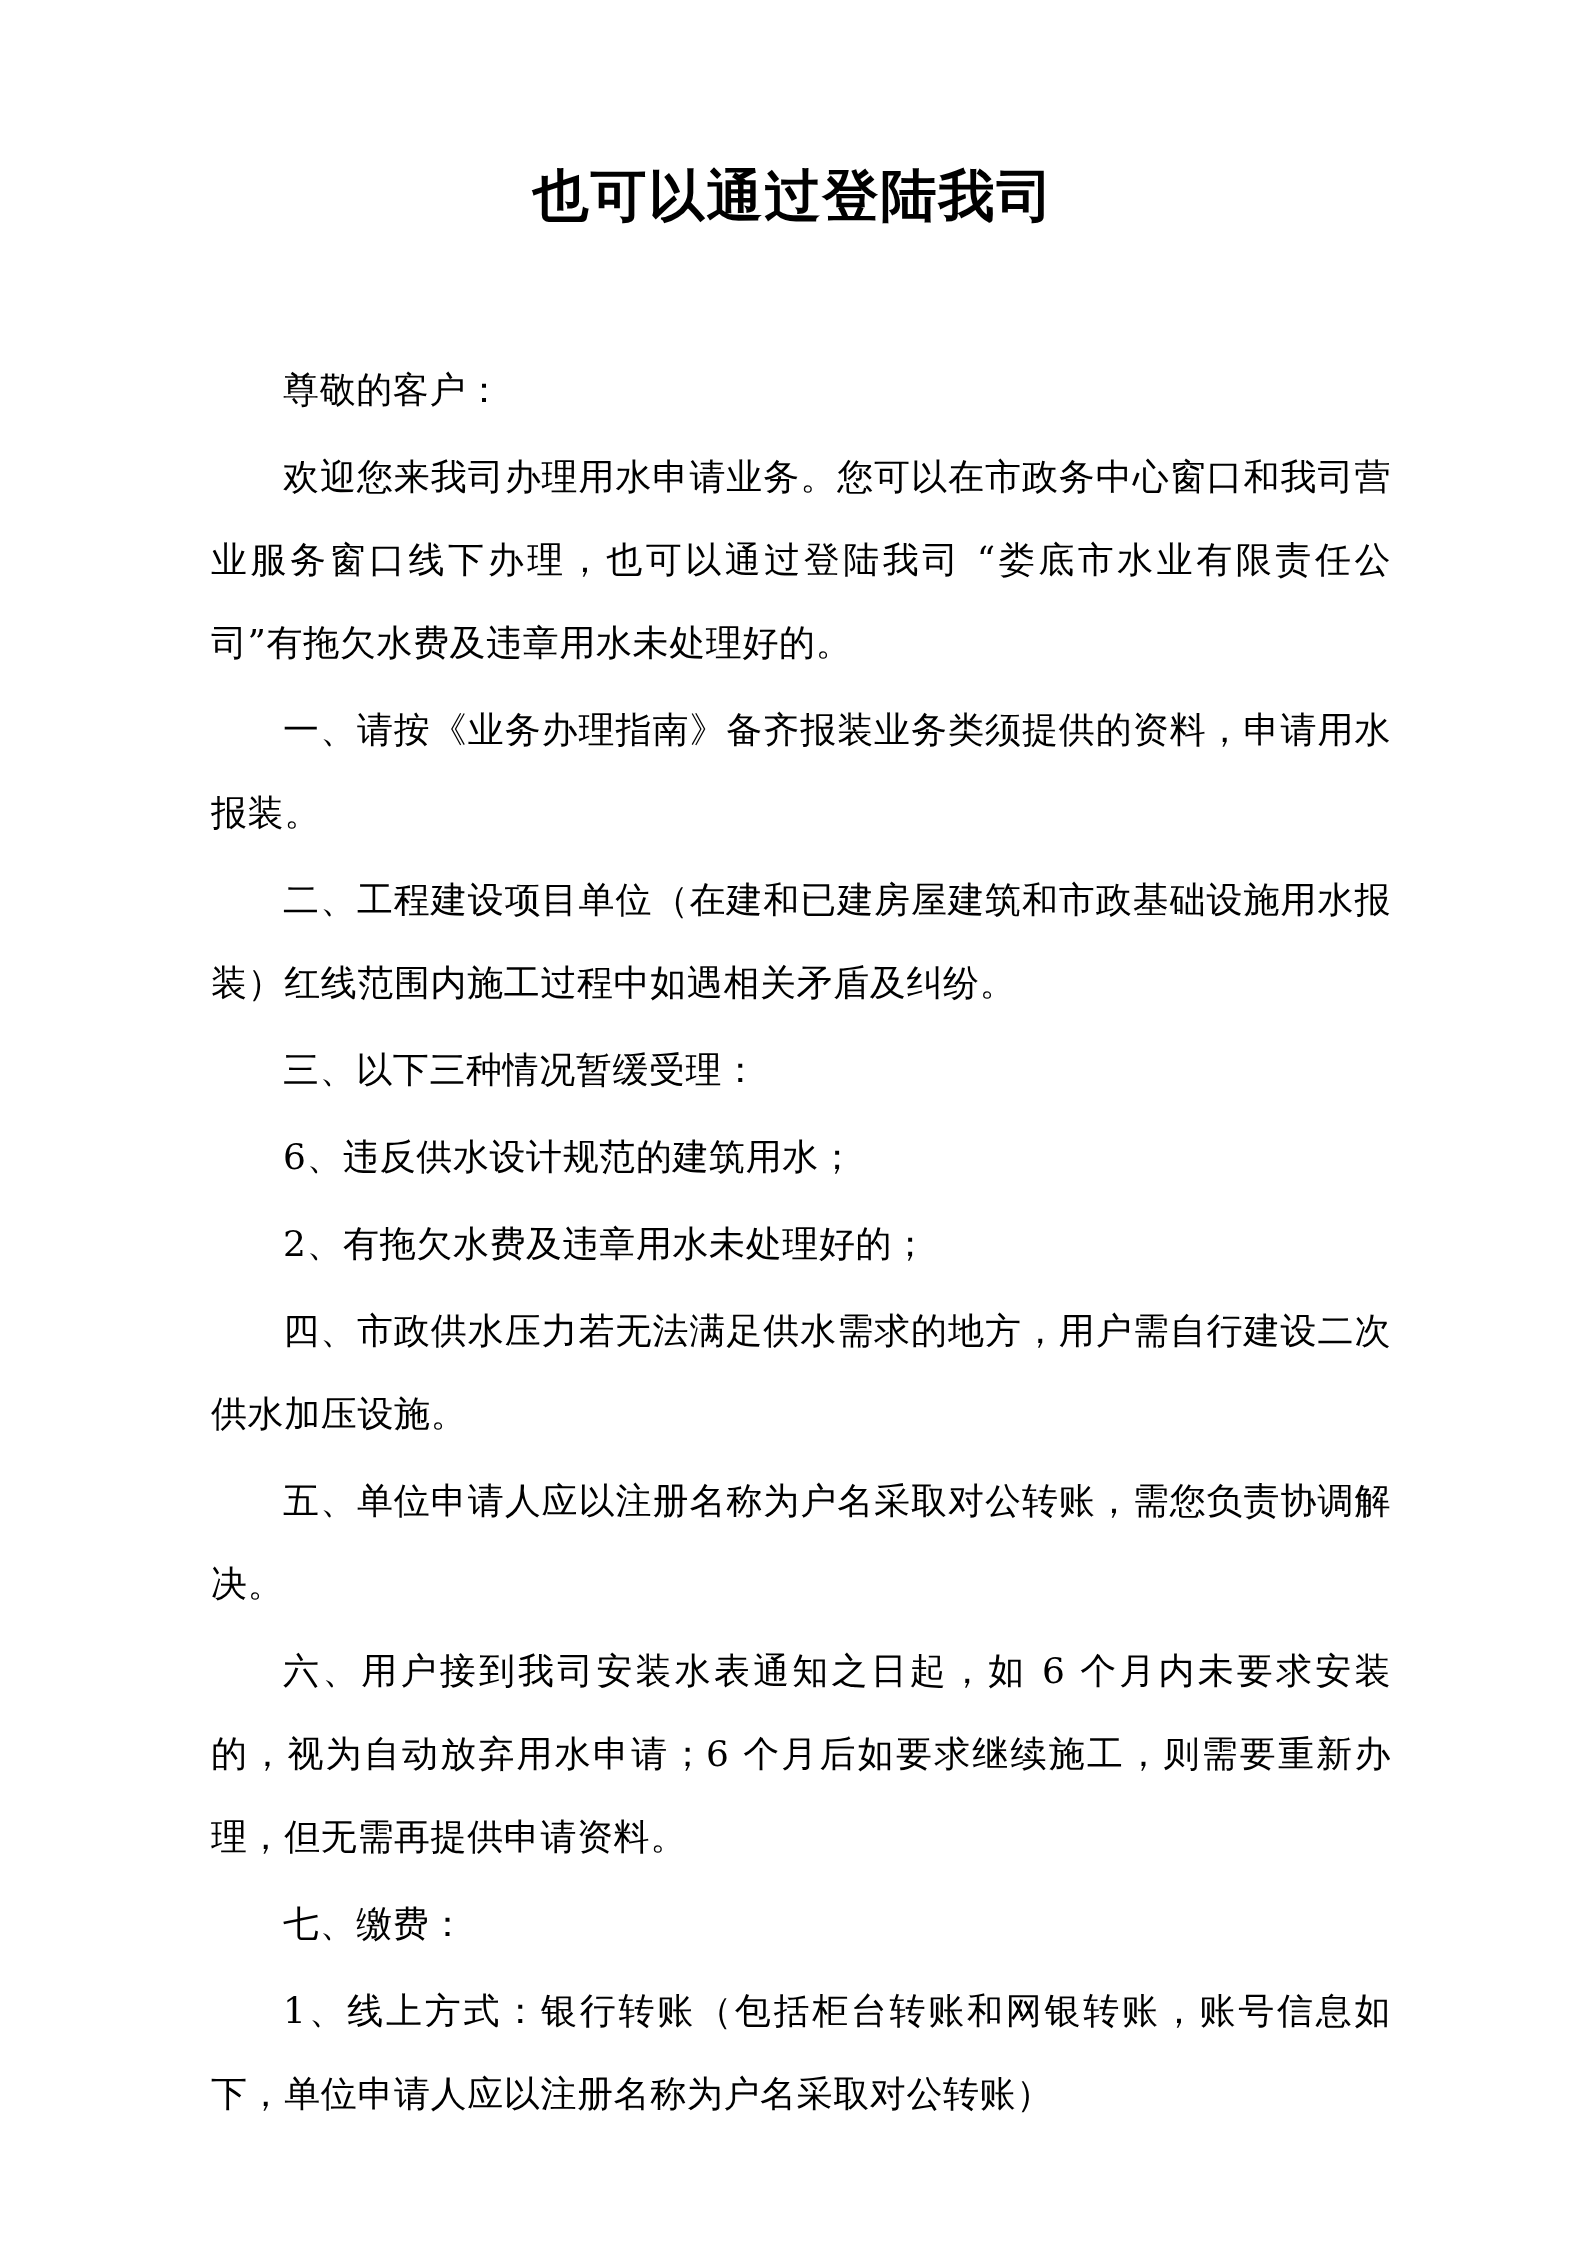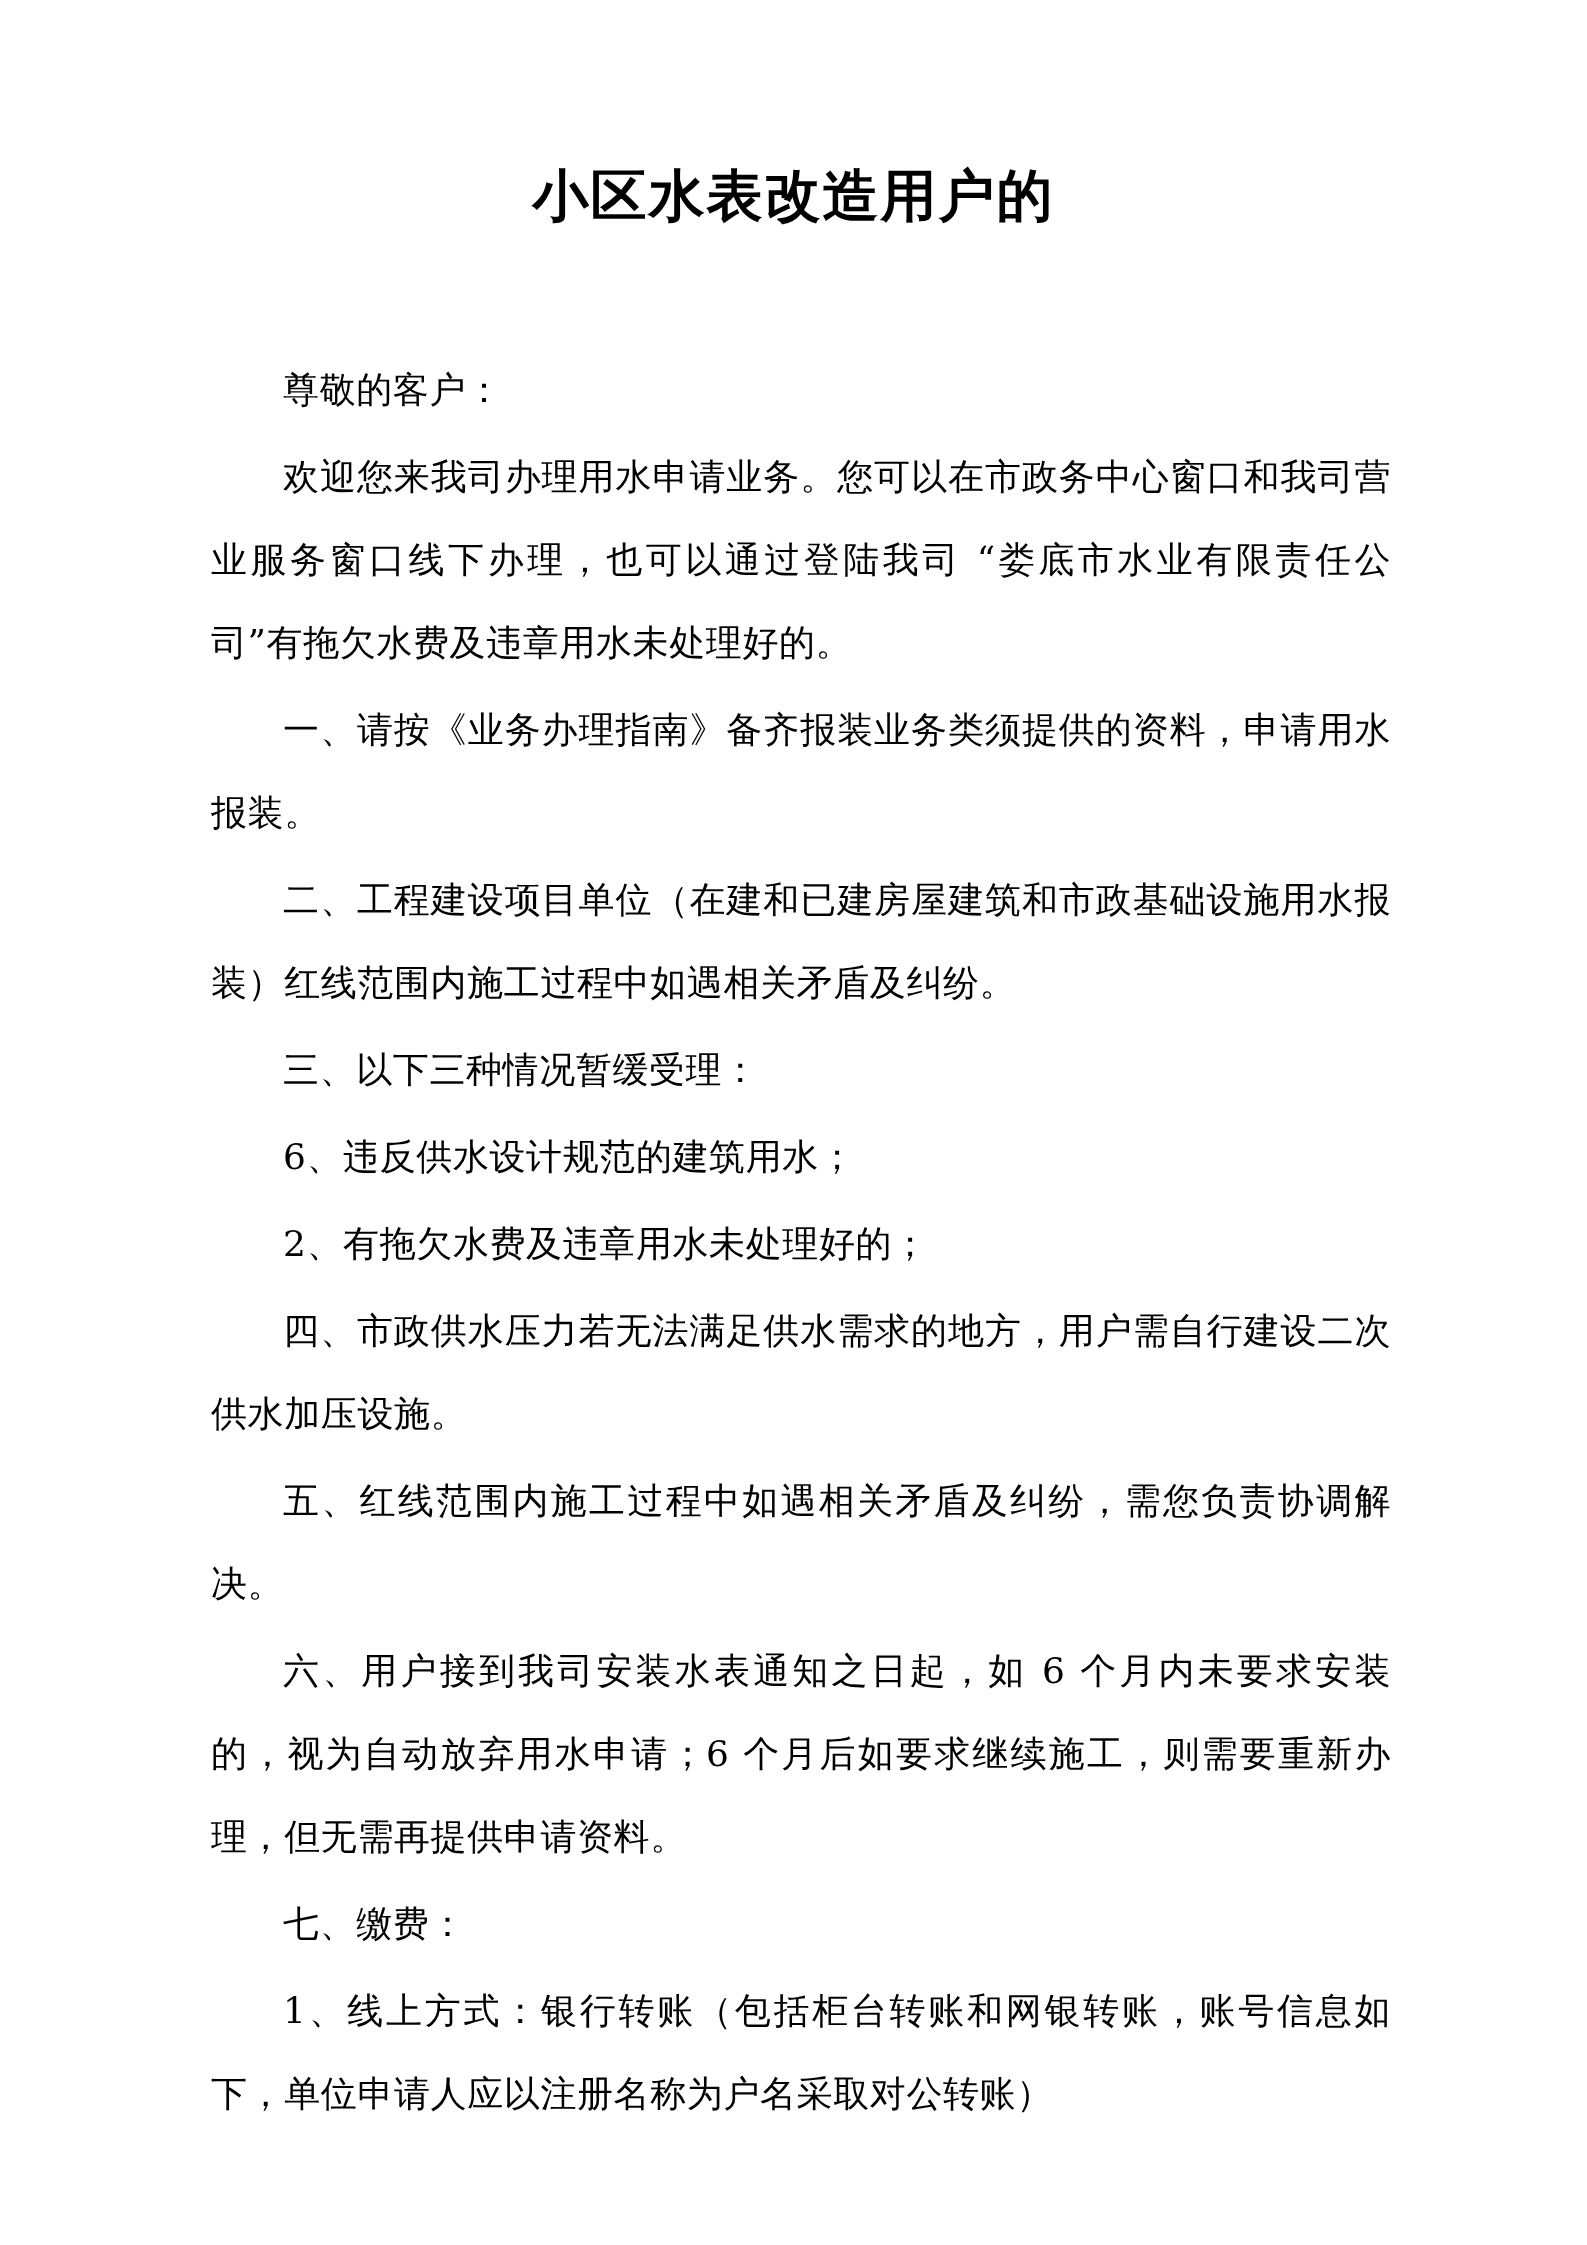--- a/index.html
+++ b/index.html
@@ -48,29 +48,29 @@
       text-indent: 72px;
       text-align: justify;
       word-break: break-all;
       letter-spacing: 0.6px;
     }
   </style>
 </head>
 <body>
 
 <div class="page">
-  <h1 class="title">小区水表改造用户的</h1>
+  <h1 class="title">也可以通过登陆我司</h1>
 
   <div class="body">
     <p class="para">尊敬的客户：</p>
     <p class="para">欢迎您来我司办理用水申请业务。您可以在市政务中心窗口和我司营业服务窗口线下办理，也可以通过登陆我司 “娄底市水业有限责任公司”有拖欠水费及违章用水未处理好的。</p>
     <p class="para">一、请按《业务办理指南》备齐报装业务类须提供的资料，申请用水报装。</p>
     <p class="para">二、工程建设项目单位（在建和已建房屋建筑和市政基础设施用水报装）红线范围内施工过程中如遇相关矛盾及纠纷。</p>
     <p class="para">三、以下三种情况暂缓受理：</p>
     <p class="para">6、违反供水设计规范的建筑用水；</p>
     <p class="para">2、有拖欠水费及违章用水未处理好的；</p>
     <p class="para">四、市政供水压力若无法满足供水需求的地方，用户需自行建设二次供水加压设施。</p>
-    <p class="para">五、红线范围内施工过程中如遇相关矛盾及纠纷，需您负责协调解决。</p>
+    <p class="para">五、单位申请人应以注册名称为户名采取对公转账，需您负责协调解决。</p>
     <p class="para">六、用户接到我司安装水表通知之日起，如 6 个月内未要求安装的，视为自动放弃用水申请；6 个月后如要求继续施工，则需要重新办理，但无需再提供申请资料。</p>
     <p class="para">七、缴费：</p>
     <p class="para">1、线上方式：银行转账（包括柜台转账和网银转账，账号信息如下，单位申请人应以注册名称为户名采取对公转账）</p>
   </div>
 </div>
 
 </body></html>

